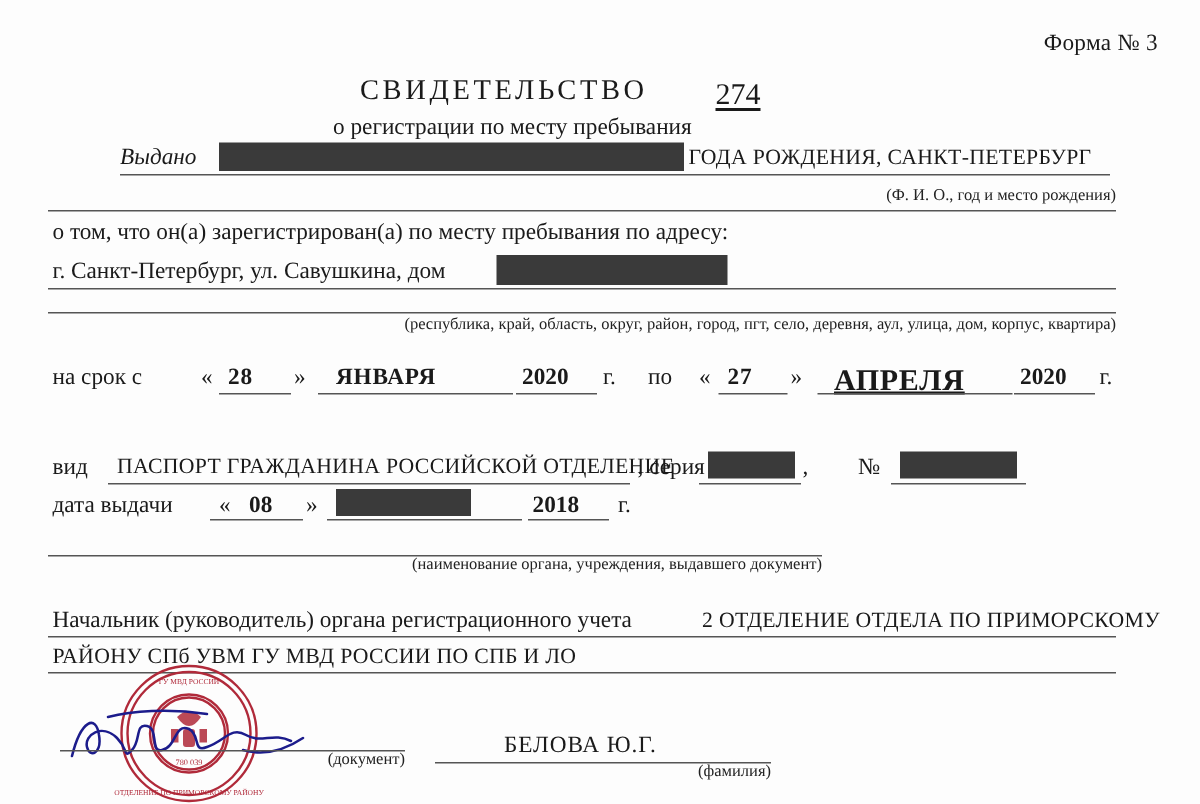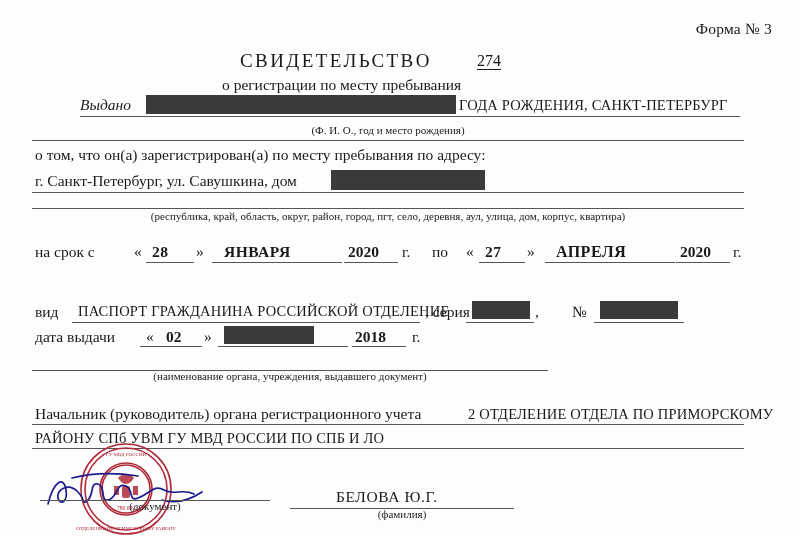--- a/index.html
+++ b/index.html
@@ -38,21 +38,21 @@
     left: 240px;
     font-size: 19px;
     letter-spacing: 2.4px;
     font-weight: normal;
     text-align: center;
   }
   .cert-number {
     position: absolute;
     top: 52px;
     left: 477px;
-    font-size: 16px;
+    font-size: 20px;
     text-decoration: underline;
     text-underline-offset: 3px;
   }
   .subtitle {
     position: absolute;
     top: 76px;
     left: 222px;
     font-size: 15.5px;
   }
 
@@ -80,21 +80,21 @@
     position: absolute;
     border-bottom: 1px solid #555;
     height: 0;
   }
   .l-issued { top: 116px; left: 80px; width: 660px; }
   .l-blank1 { top: 140px; left: 32px; width: 712px; }
 
   .hint {
     position: absolute;
     font-size: 11px;
-    text-align: center;
+    text-align: right;
     color: #222;
   }
   .h-fio { top: 124px; left: 32px; width: 712px; }
 
   .about {
     position: absolute;
     top: 146px;
     left: 35px;
     font-size: 15.5px;
   }
@@ -114,21 +114,21 @@
   .q1 { position: absolute; top: 243px; left: 134px; font-size: 15.5px; }
   .day-from { position: absolute; top: 243px; left: 152px; font-size: 15.5px; font-weight: bold; letter-spacing: 0.5px; }
   .q2 { position: absolute; top: 243px; left: 196px; font-size: 15.5px; }
   .month-from { position: absolute; top: 243px; left: 224px; font-size: 15.5px; font-weight: bold; letter-spacing: 0.5px; text-align: center; }
   .year-from { position: absolute; top: 243px; left: 348px; font-size: 15.5px; font-weight: bold; }
   .g1 { position: absolute; top: 243px; left: 402px; font-size: 15.5px; }
   .term-to { position: absolute; top: 243px; left: 432px; font-size: 15.5px; }
   .q3 { position: absolute; top: 243px; left: 466px; font-size: 15.5px; }
   .day-to { position: absolute; top: 243px; left: 485px; font-size: 15.5px; font-weight: bold; letter-spacing: 0.5px; }
   .q4 { position: absolute; top: 243px; left: 527px; font-size: 15.5px; }
-  .month-to { position: absolute; top: 243px; left: 556px; font-size: 16px; font-weight: bold; letter-spacing: 0.5px; }
+  .month-to { position: absolute; top: 243px; left: 556px; font-size: 20px; font-weight: bold; letter-spacing: 0.5px; text-decoration: underline; }
   .year-to { position: absolute; top: 243px; left: 680px; font-size: 15.5px; font-weight: bold; }
   .g2 { position: absolute; top: 243px; left: 733px; font-size: 15.5px; }
 
   .ul { border-bottom: 1px solid #555; }
   .u-day-from { position: absolute; top: 262px; left: 146px; width: 48px; }
   .u-month-from { position: absolute; top: 262px; left: 212px; width: 130px; }
   .u-year-from { position: absolute; top: 262px; left: 344px; width: 54px; }
   .u-day-to { position: absolute; top: 262px; left: 479px; width: 46px; }
   .u-month-to { position: absolute; top: 262px; left: 545px; width: 130px; }
   .u-year-to { position: absolute; top: 262px; left: 676px; width: 54px; }
@@ -249,21 +249,21 @@
   <div class="redact r3"></div>
   <div class="comma1">,</div>
   <div class="num-label">№</div>
   <div class="redact r4"></div>
   <div class="ul u-doc-kind"></div>
   <div class="ul u-series"></div>
   <div class="ul u-num"></div>
 
   <div class="issue-date-label">дата выдачи</div>
   <div class="q5">«</div>
-  <div class="issue-day">02</div>
+  <div class="issue-day">08</div>
   <div class="q6">»</div>
   <div class="redact r5"></div>
   <div class="issue-year">2018</div>
   <div class="g3">г.</div>
   <div class="ul u-issue-day"></div>
   <div class="ul u-issue-month"></div>
   <div class="ul u-issue-year"></div>
 
   <div class="line l-auth"></div>
   <div class="hint h-auth">(наименование органа, учреждения, выдавшего документ)</div>

